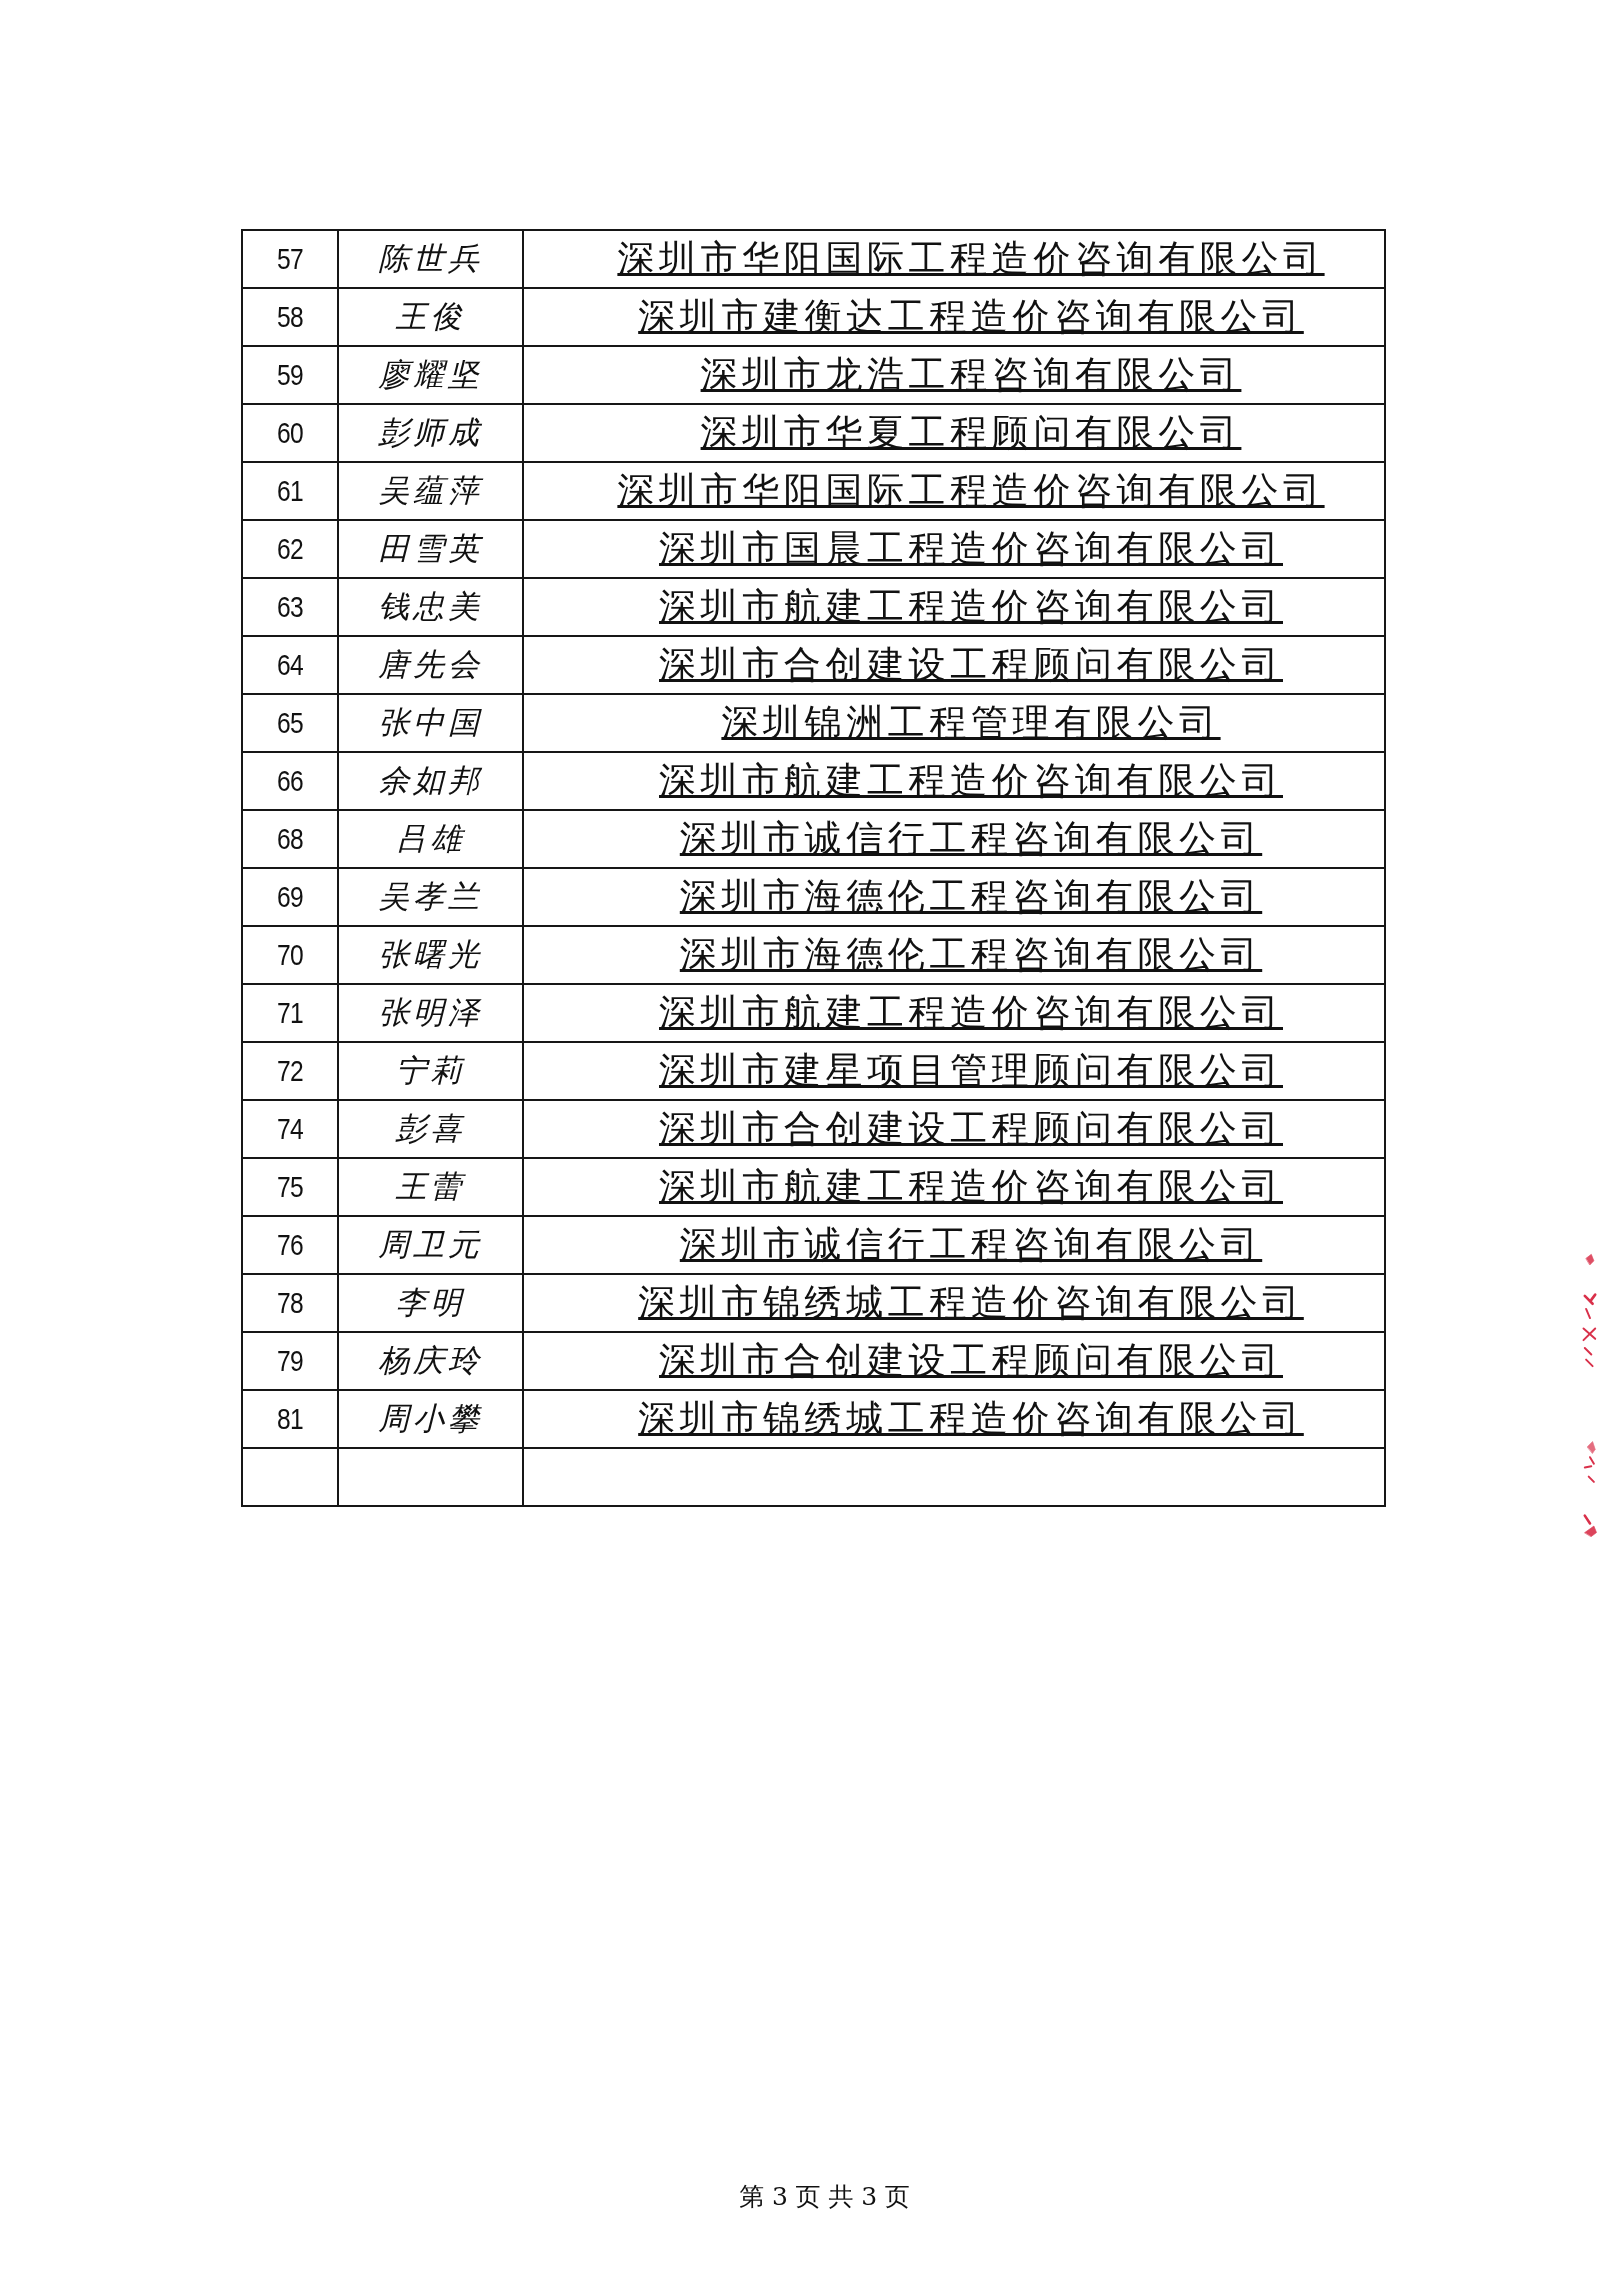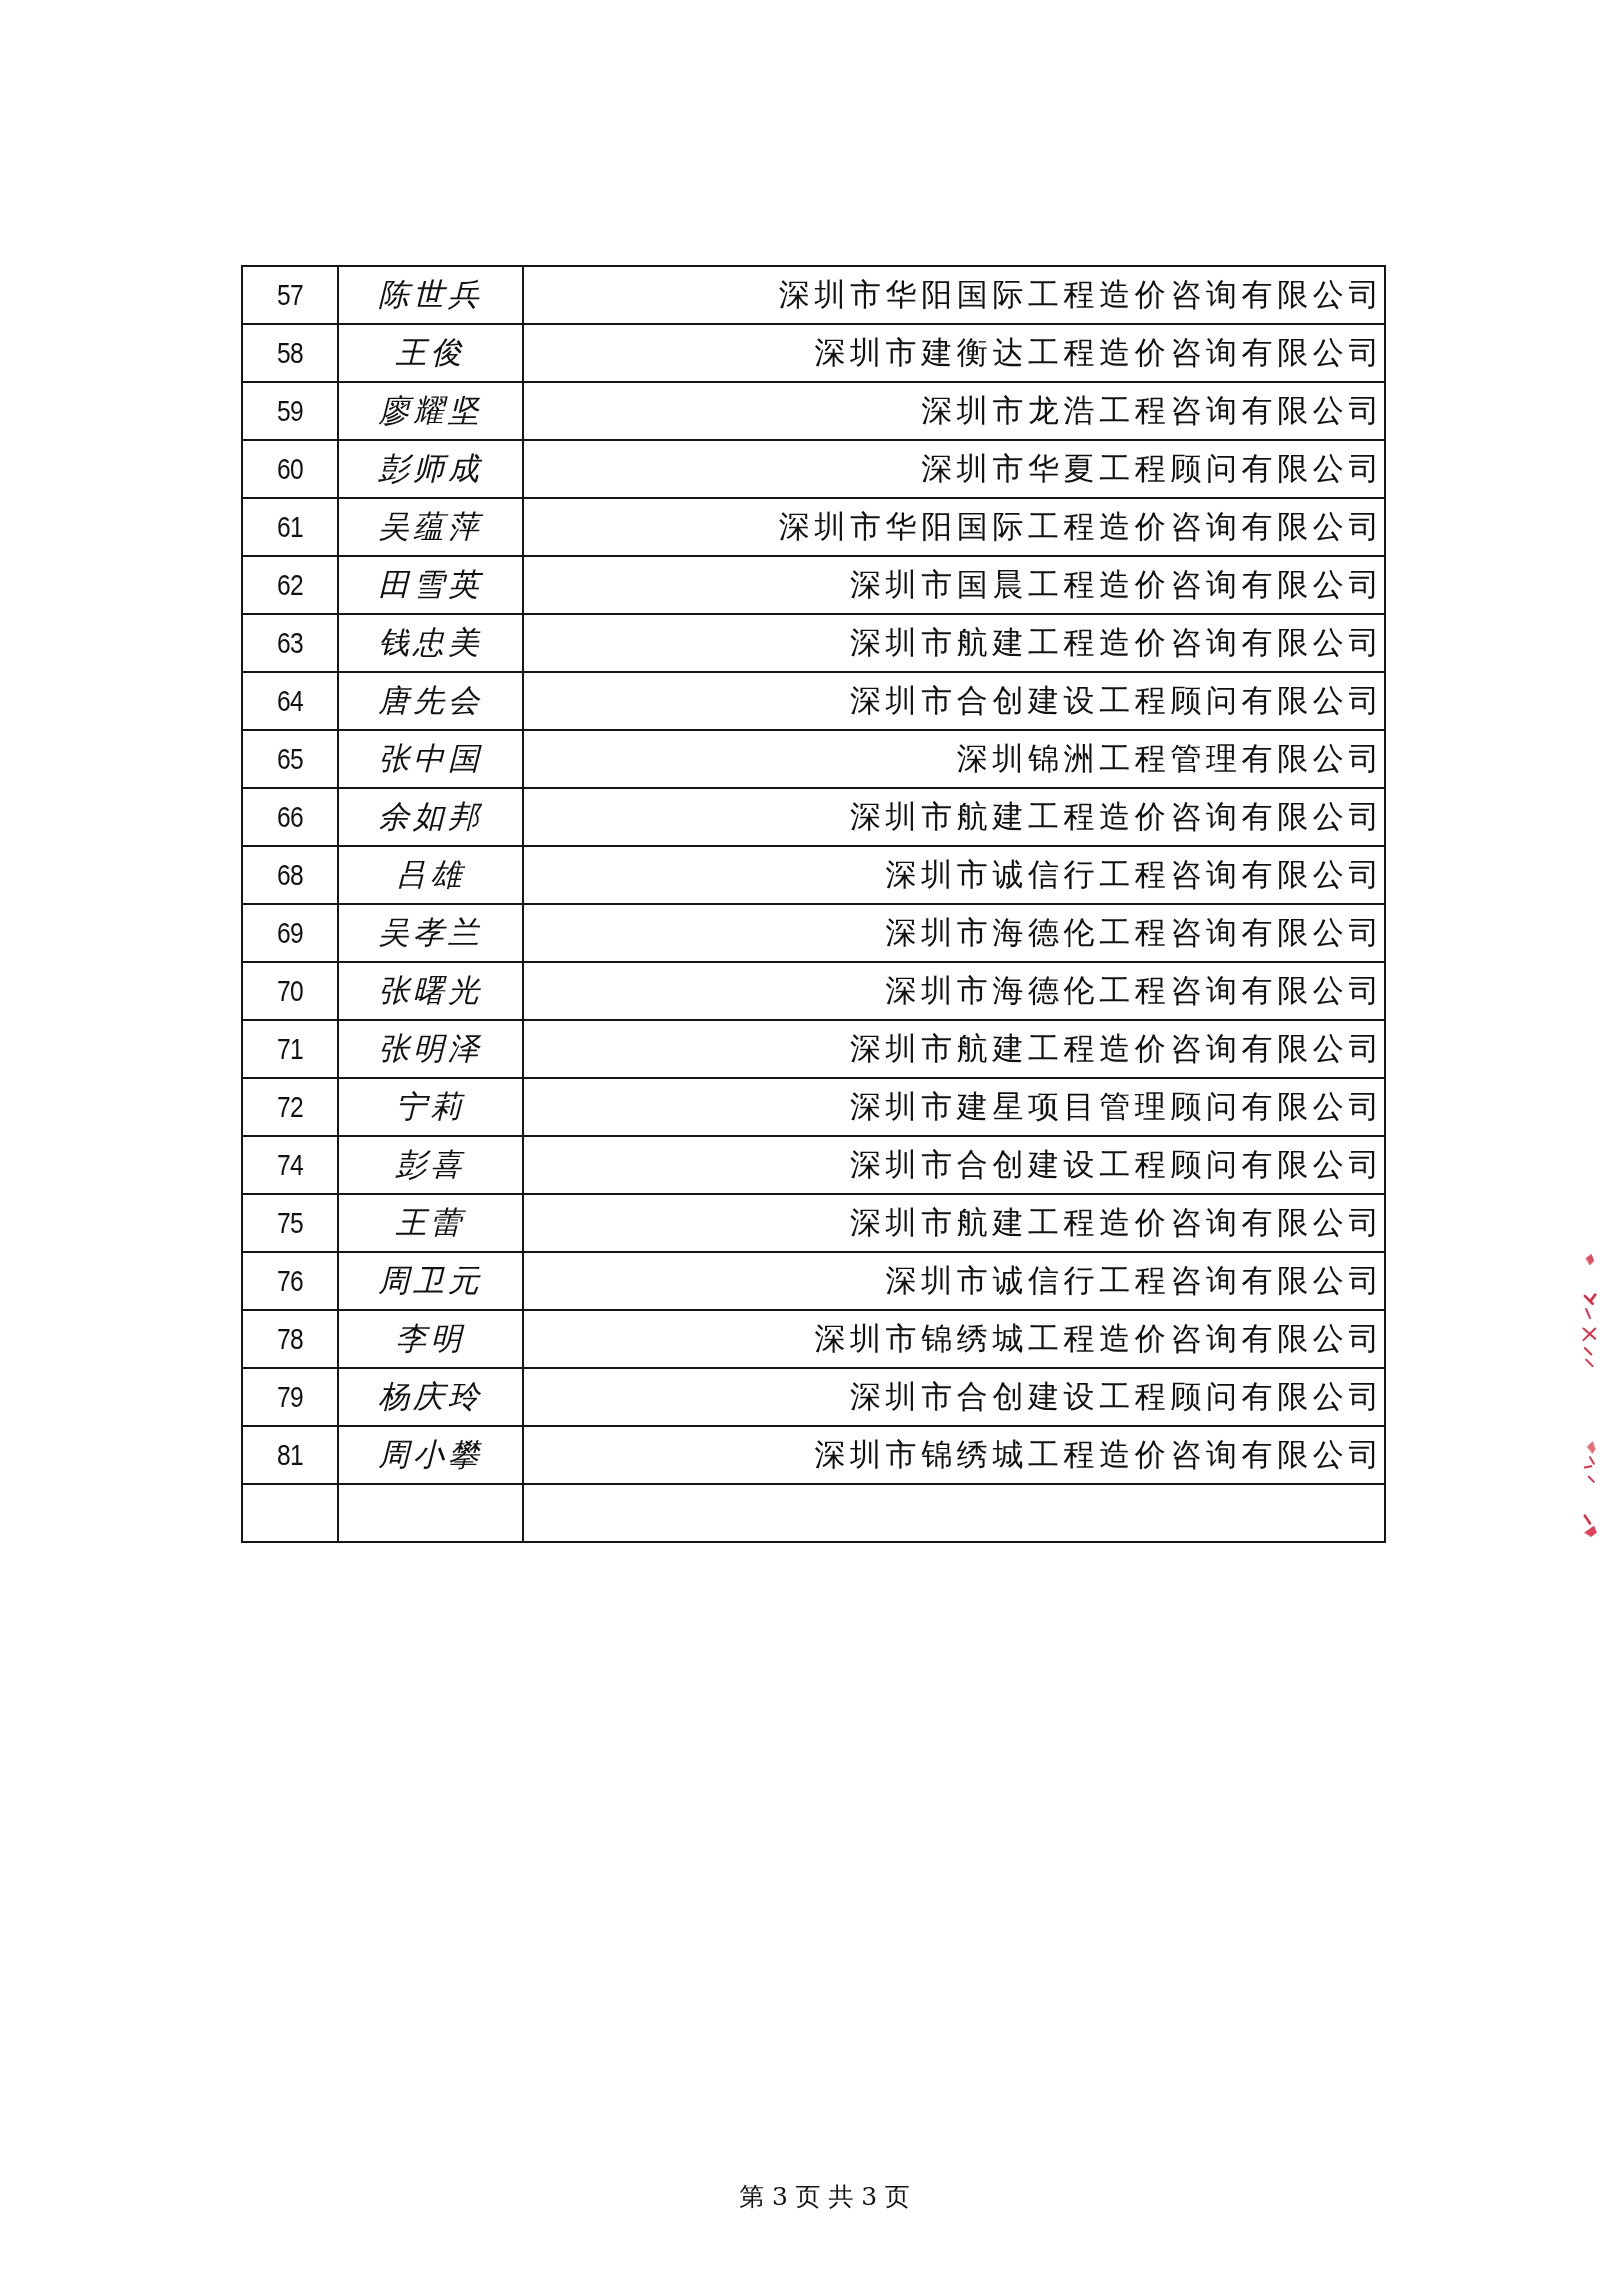--- a/index.html
+++ b/index.html
@@ -20,21 +20,20 @@
       left: 0; top: 0;
       width: 1623px; height: 2295px;
     }
     table.roster {
       position: absolute;
       left: 241px;
       top: 229px;
       width: 1145px;
       border-collapse: collapse;
       table-layout: fixed;
-      margin-top: 36px;
     }
     table.roster td {
       border: 2.6px solid #161616;
       height: 56px;
       padding: 0;
       vertical-align: middle;
       white-space: nowrap;
       overflow: hidden;
     }
     col.c-no { width: 96px; }
@@ -48,24 +47,25 @@
       transform-origin: center;
     }
     td.no span { display: inline-block; transform: scaleX(0.82); }
     td.name {
       text-align: center;
       font-size: 31px;
       letter-spacing: 3.9px;
       font-style: italic;
     }
     td.company {
-      text-align: right;
+      text-align: center;
       padding-left: 34px !important;
-      font-size: 31px;
+      font-size: 37px;
       letter-spacing: 4.6px;
+      text-decoration: underline;
     }
     .footer {
       position: absolute;
       left: 0;
       width: 1623px;
       top: 2180px;
       text-align: center;
       font-family: "DejaVu Serif", "Liberation Serif", serif;
       font-size: 25px;
       word-spacing: 9.2px;

